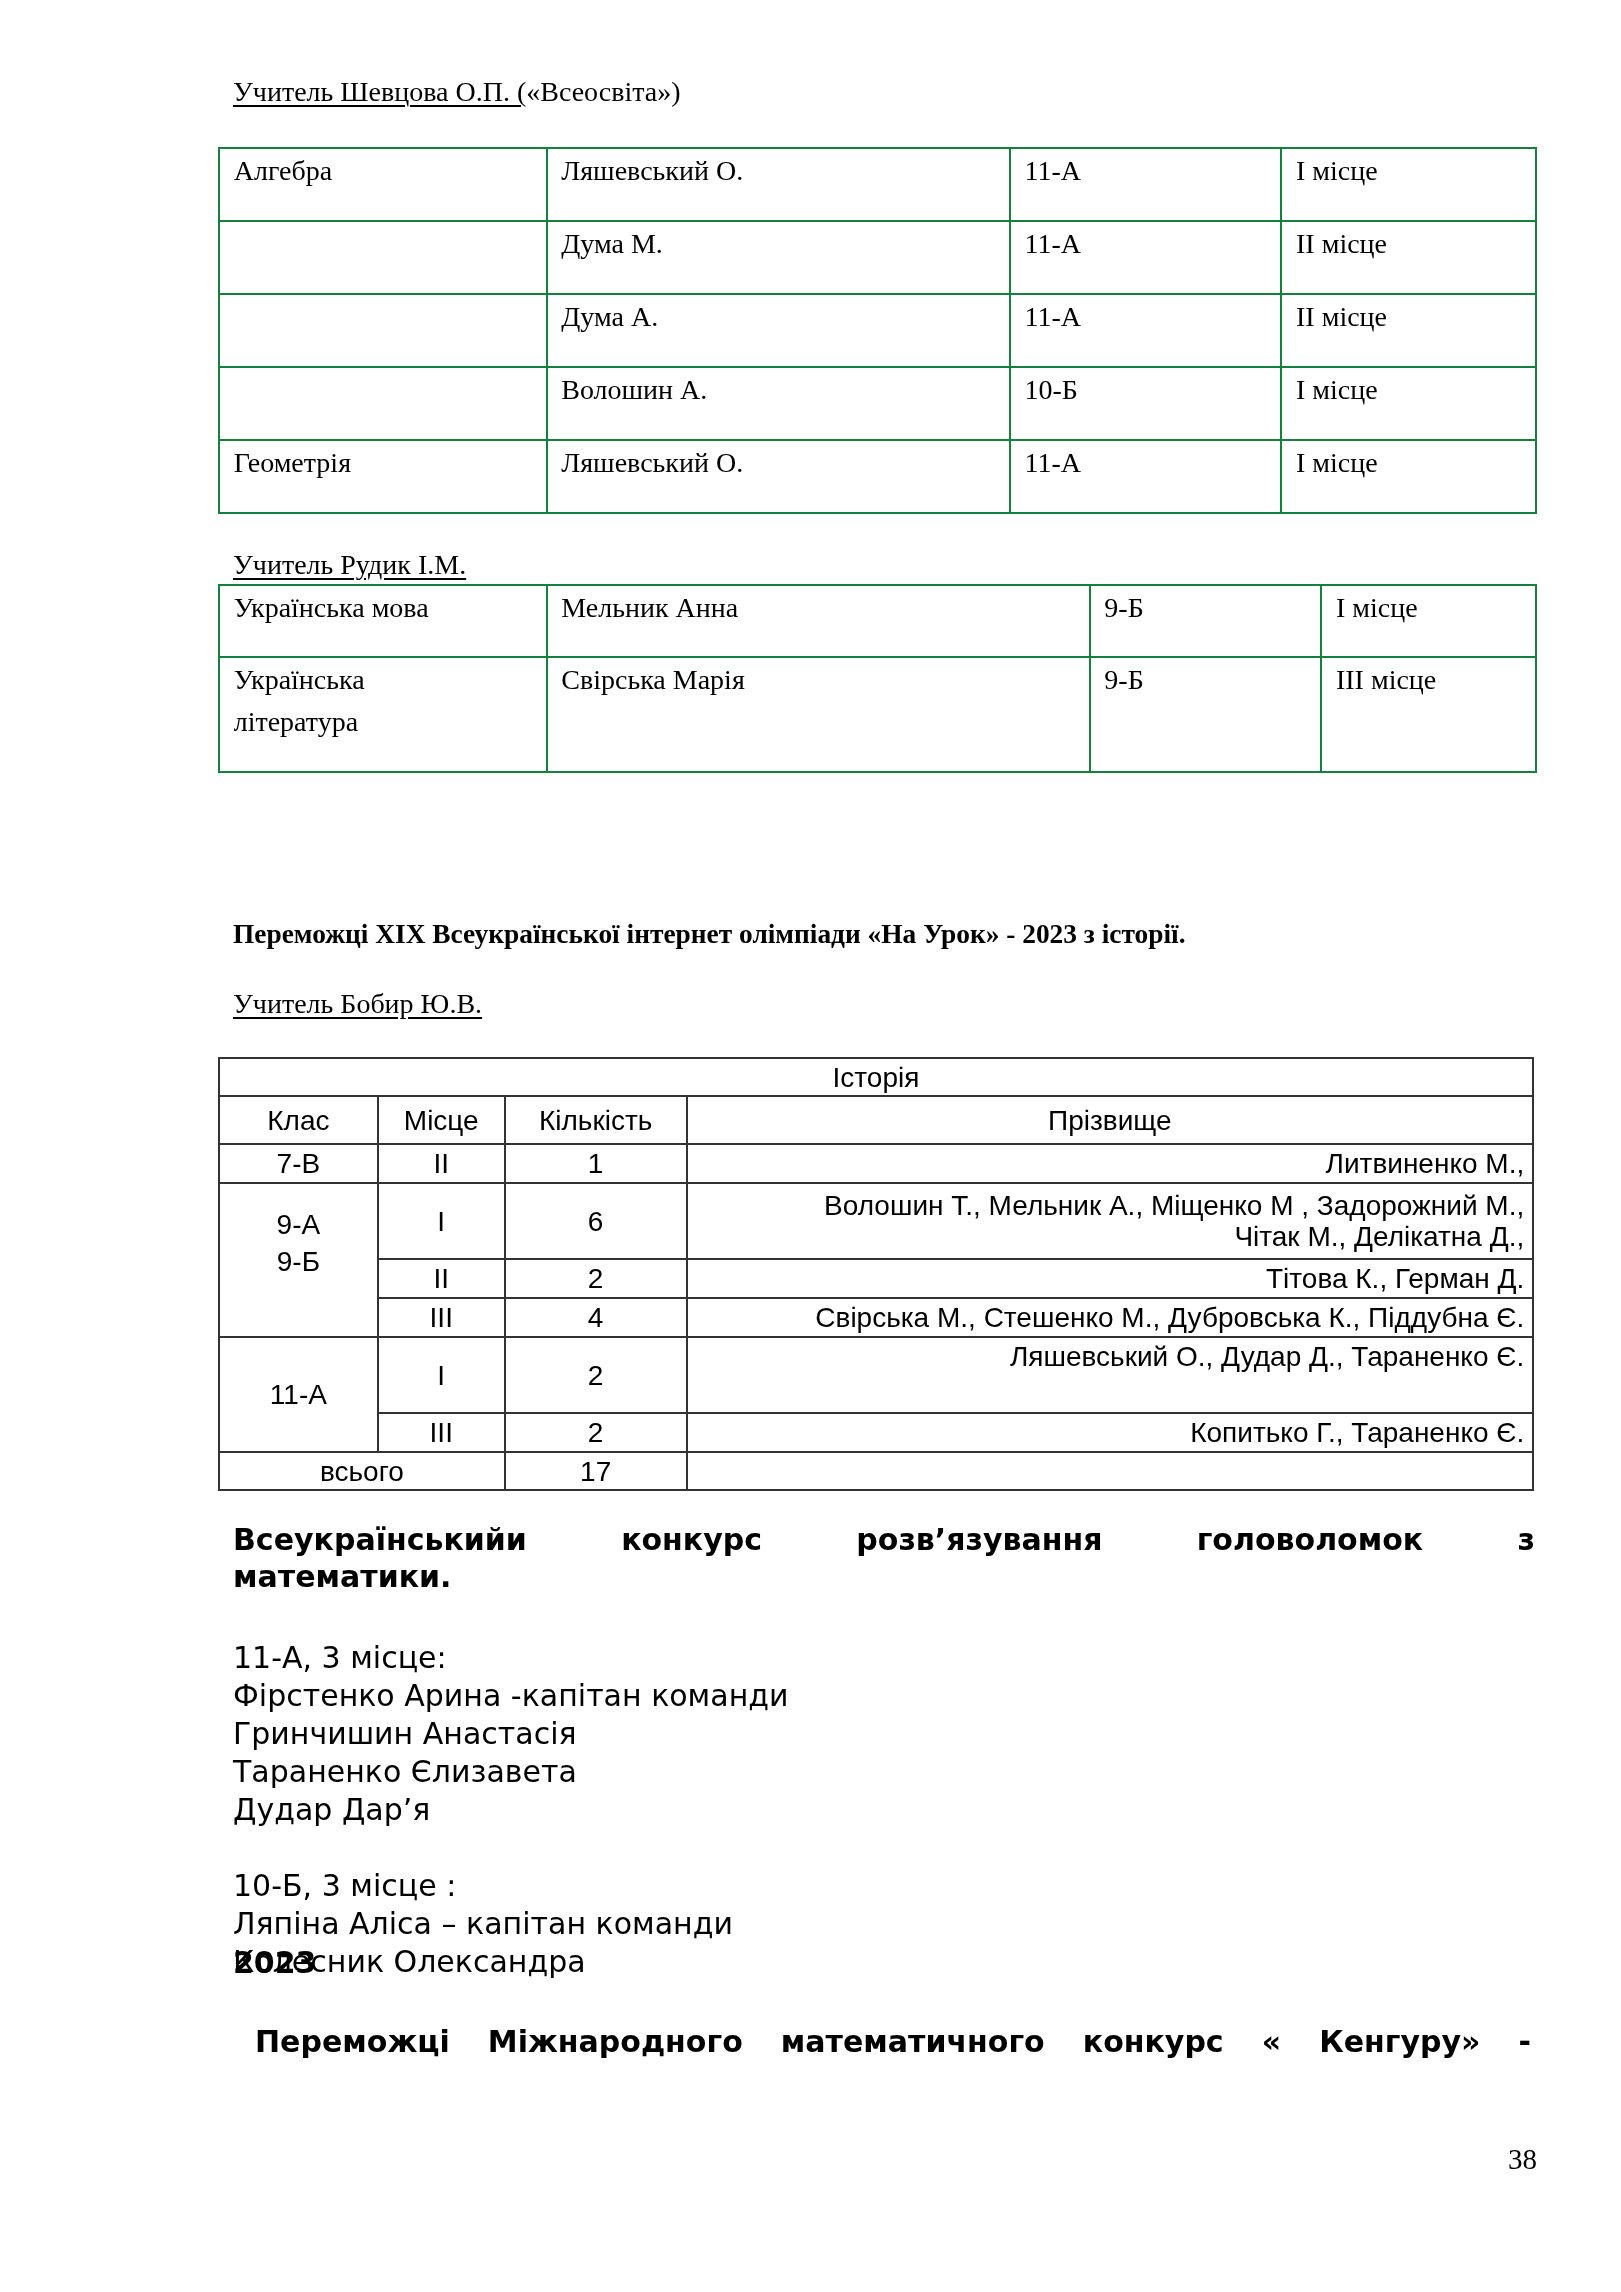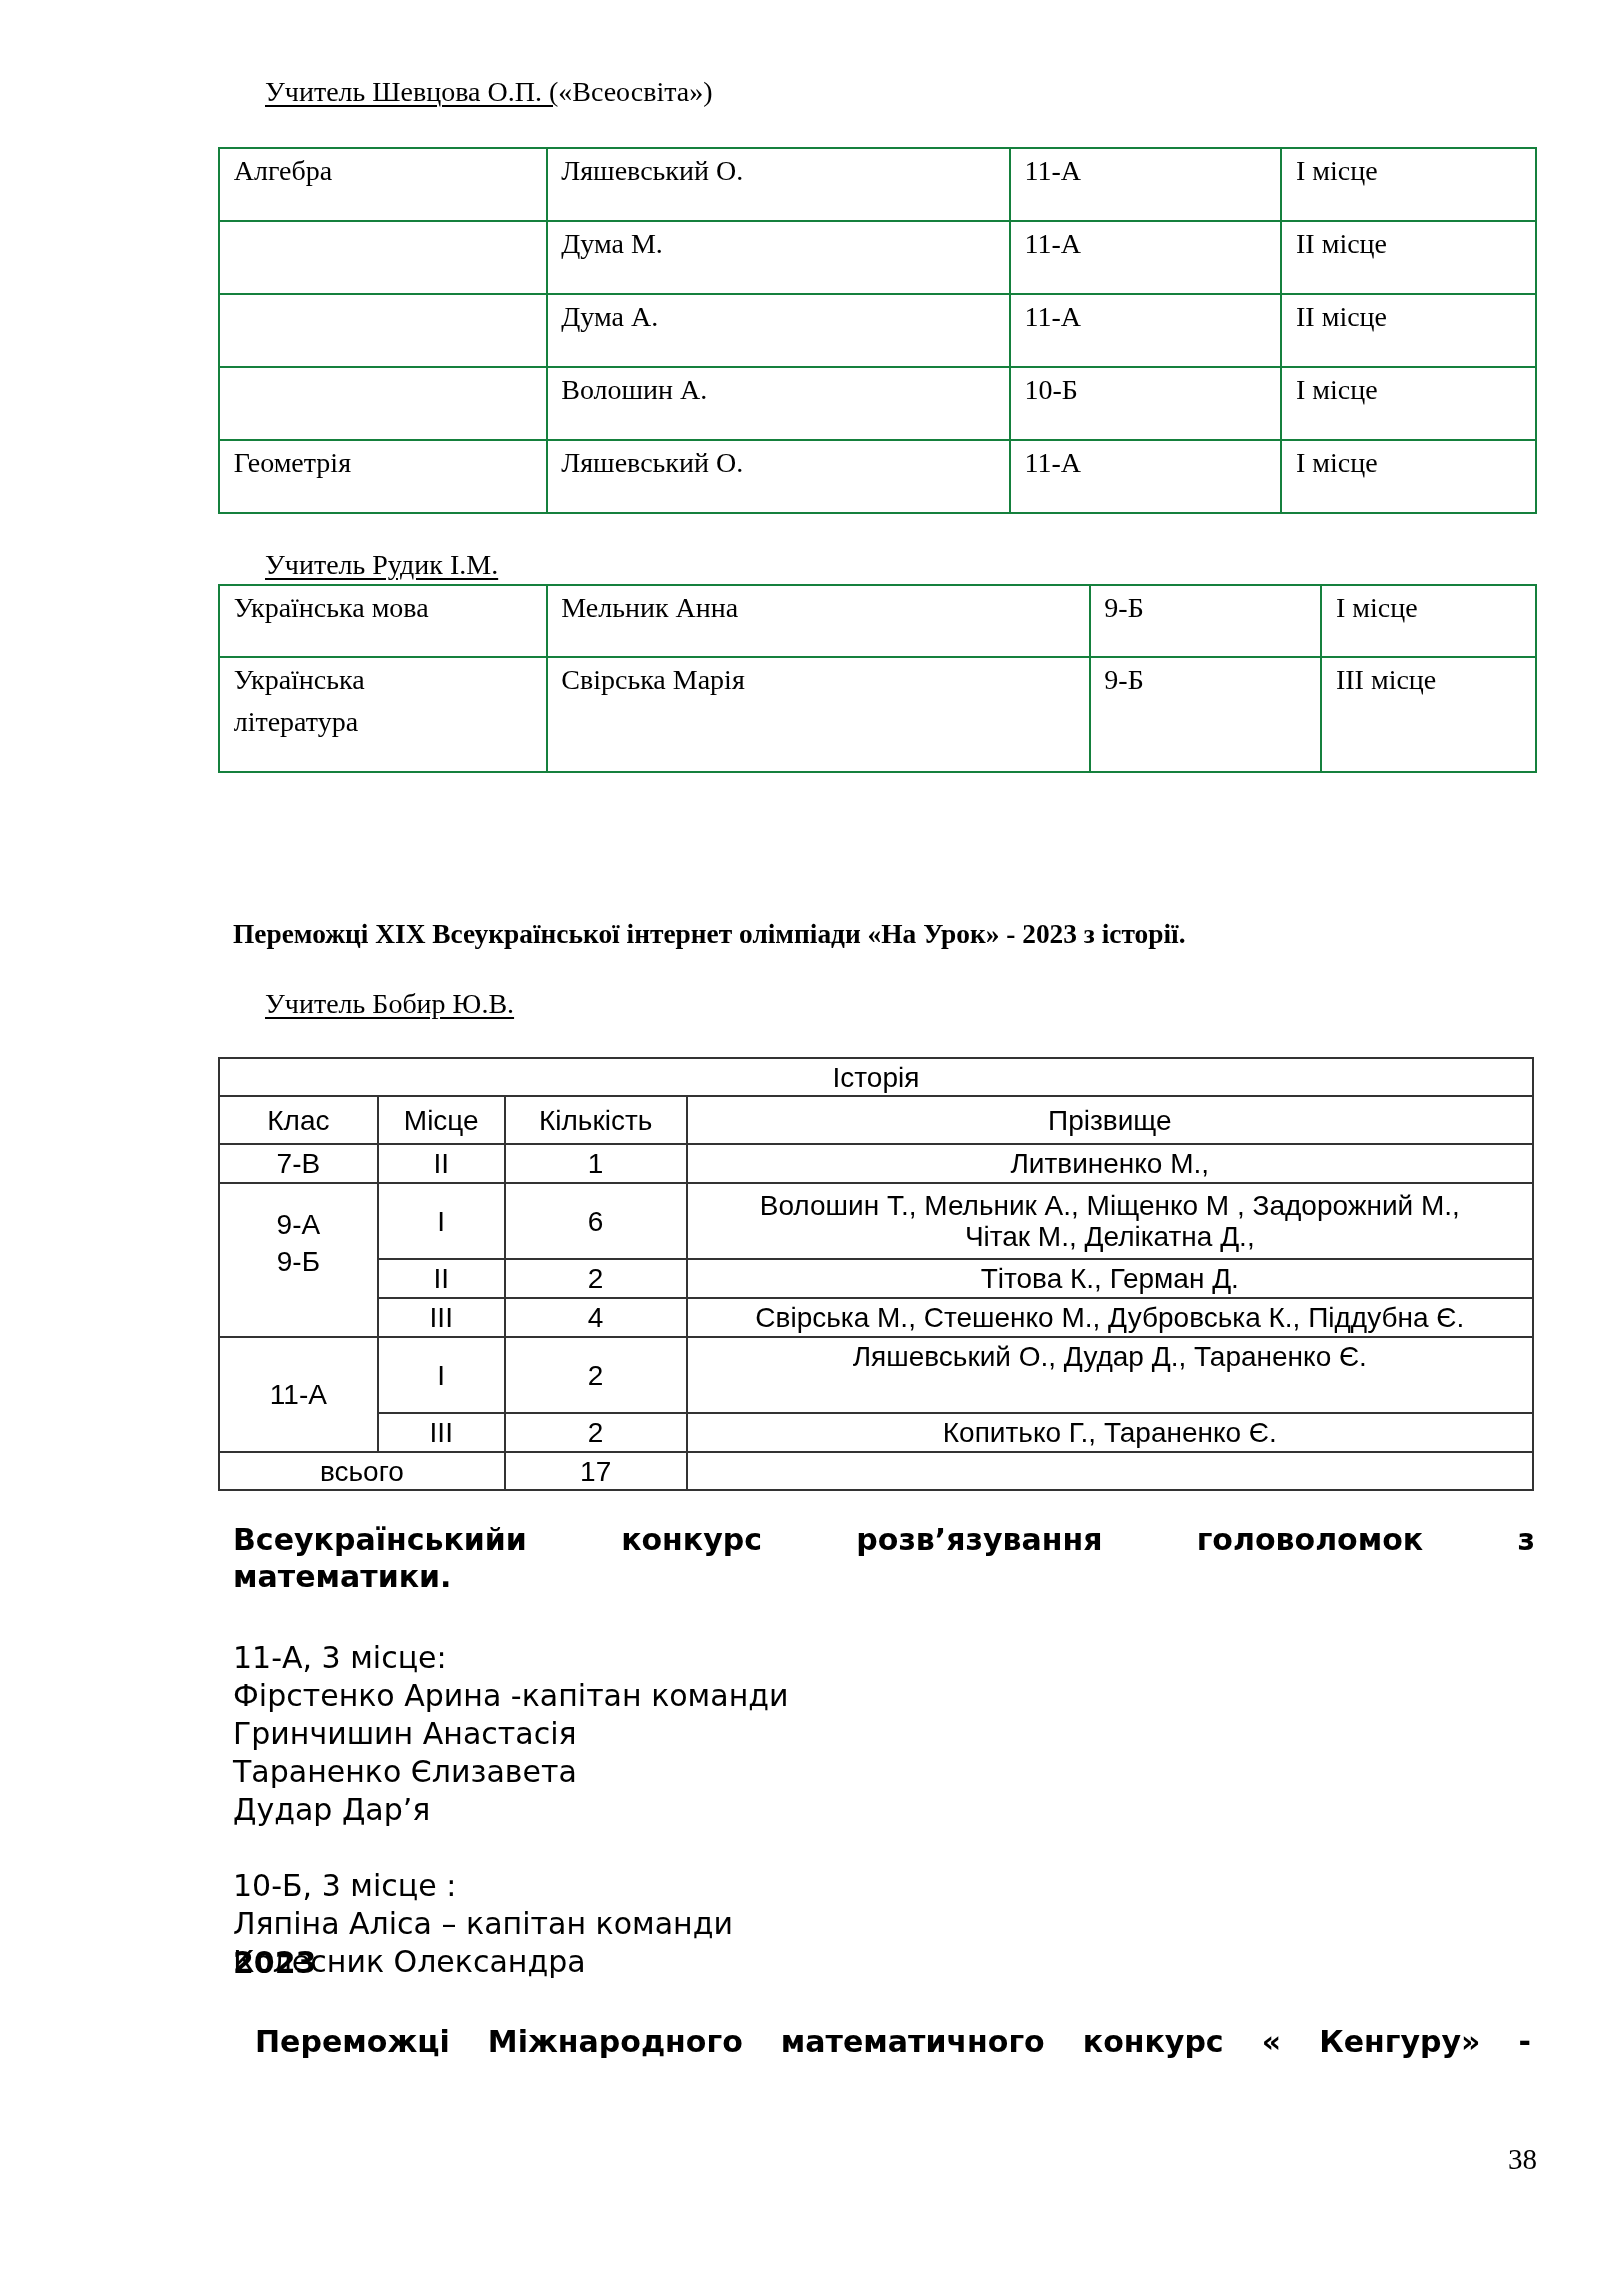--- a/index.html
+++ b/index.html
@@ -2,28 +2,28 @@
 <html><head>
   <meta charset="utf-8">
   <style>
     html, body { margin: 0; padding: 0; background: #ffffff; }
     body { width: 1621px; height: 2293px; position: relative; overflow: hidden; color: #000; }
     .serif { font-family: "Liberation Serif", "DejaVu Serif", serif; }
     .sans { font-family: "DejaVu Sans", "Liberation Sans", sans-serif; gap: 8px; }
     .abs { position: absolute; }
 
     .teacher { font-size: 28px; left: 233px; }
-    .teacher u { text-decoration: underline; text-decoration-thickness: 2px; text-underline-offset: 3.9px; margin-left: 32px; }
+    .teacher u { text-decoration: underline; text-decoration-thickness: 2px; text-underline-offset: 3.9px; }
 
     table.grid { border-collapse: collapse; position: absolute; left: 218px; width: 1319px; }
     table.grid td { border: 2px solid #15803d; vertical-align: top; font-family: "Liberation Serif", "DejaVu Serif", serif; font-size: 28px; padding: 3.9px 13.7px 0 13.7px; line-height: 36px; }
 
     table.hist { border-collapse: collapse; position: absolute; left: 218px; top: 1057px; width: 1316px; }
     table.hist td { border: 2px solid #333; font-family: Liberation Sans, sans-serif; font-size: 28px; line-height: 31px; padding: 2.9px 7.8px 2px 7.8px; text-align: center; vertical-align: middle; }
-    table.hist td.names { text-align: center; }
+    table.hist td.names { text-align: right; }
 
     .olymp-title { left: 233px; top: 919px; font-size: 27.4px; font-weight: bold; }
     .bold-sans { font-size: 30px; font-weight: bold; line-height: 37px; }
     .plain-sans { font-size: 30px; line-height: 38px; }
     .page-num { right: 84px; top: 2143px; font-size: 29px; }
   </style>
 </head>
 <body>
 
 <div class="abs serif teacher" style="top:76px;">

